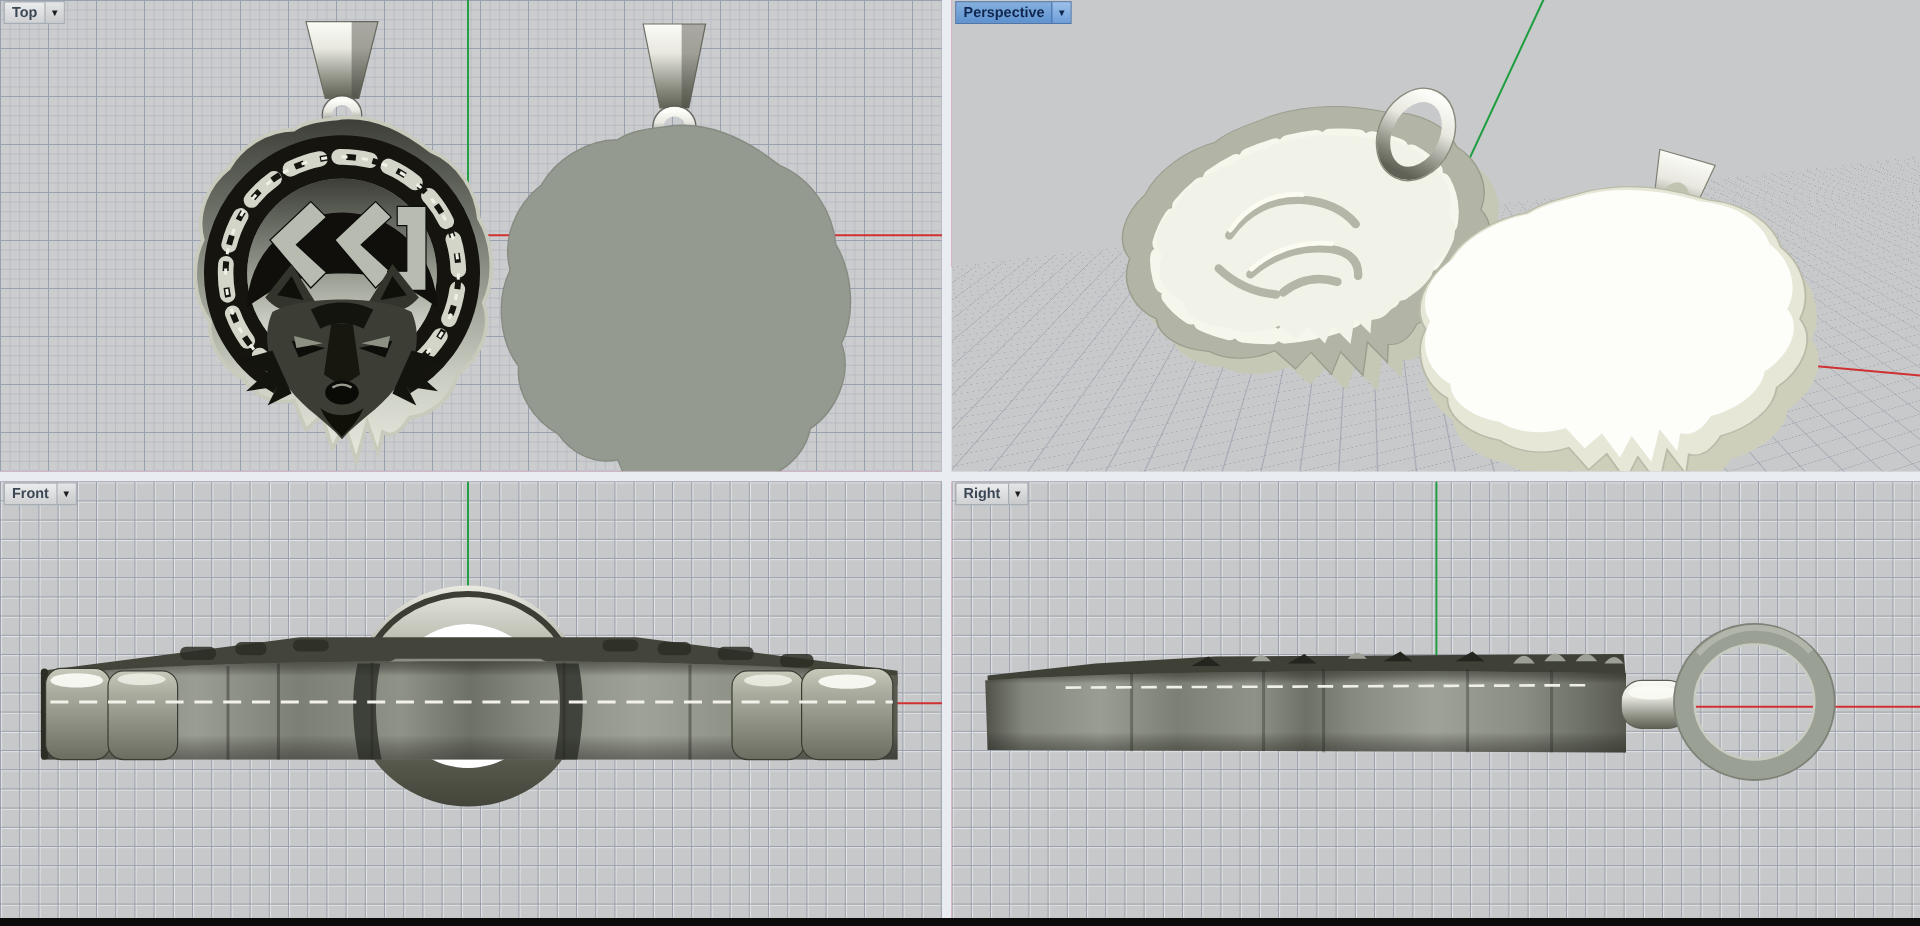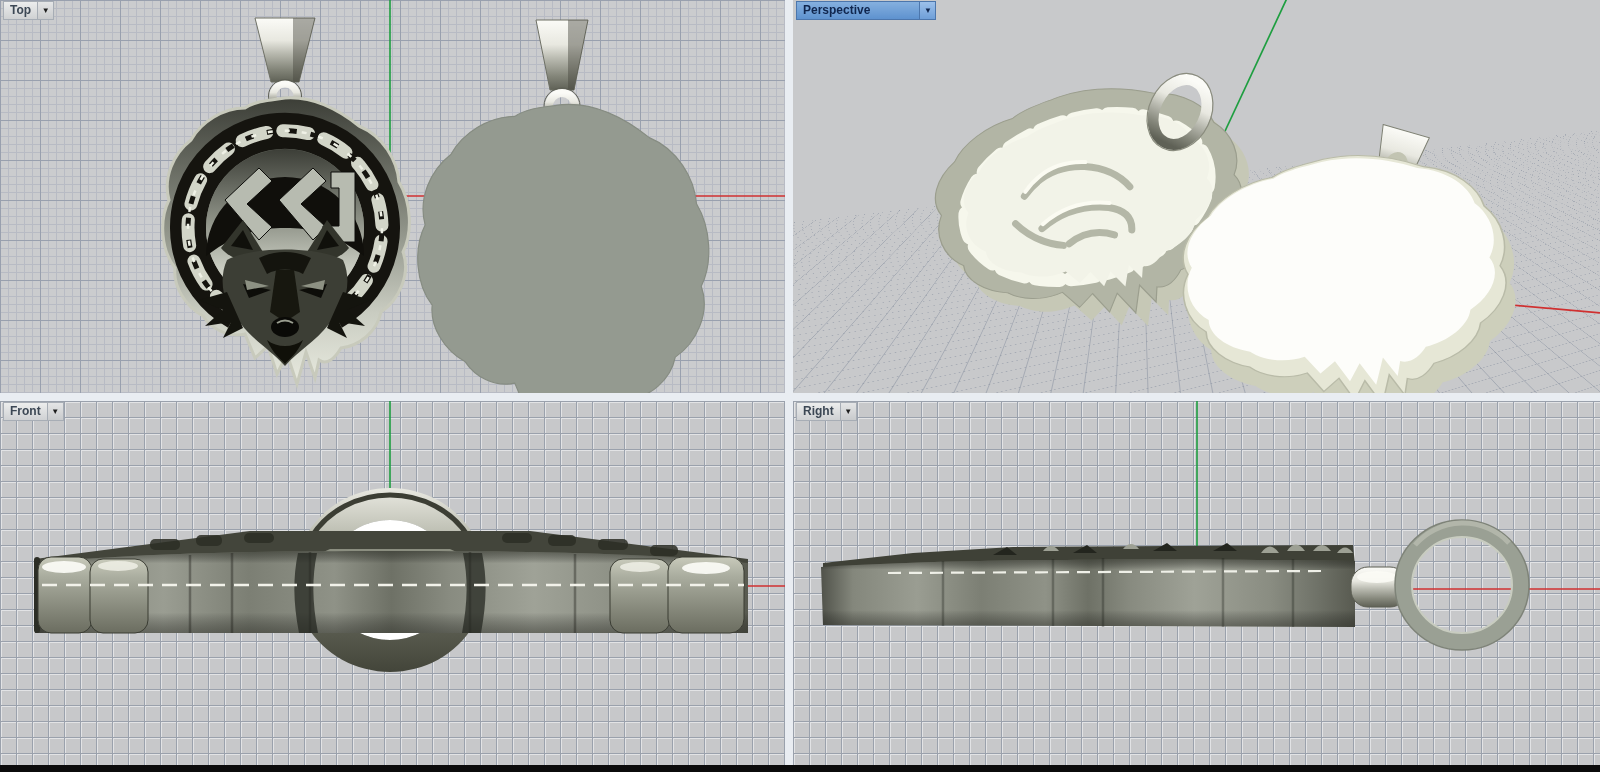--- a/index.html
+++ b/index.html
@@ -45,21 +45,21 @@
   #div-v{left:785px;top:0;width:8px;height:765px;}
   #div-h{left:0;top:393px;width:1600px;height:8px;}
   #bottom-bar{position:absolute;left:0;top:765px;width:1600px;height:7px;background:#0b0b0b;}
 
   .vp-tab{position:absolute;top:1px;left:3px;display:flex;align-items:stretch;height:17px;
     border:1px solid #a7adb5;background:linear-gradient(#eceded,#cfd1d3);z-index:10;
     font-weight:bold;font-size:12px;color:#3c4754;cursor:pointer;}
   .vp-tab .lbl{padding:1px 6px 0 6px;line-height:15px;}
   .vp-tab .arrow{width:15px;border-left:1px solid #a7adb5;display:flex;align-items:center;
     justify-content:center;font-size:8px;color:#1d1d1d;background:linear-gradient(#e4e5e6,#c8cacc);}
-  .vp-tab.active{border-color:#4c76ac;background:linear-gradient(#85b0df,#5e92cf);color:#10264e;gap:43px;}
+  .vp-tab.active{border-color:#4c76ac;background:linear-gradient(#85b0df,#5e92cf);color:#10264e;}
   .vp-tab.active .arrow{background:linear-gradient(#9cc0ea,#6f9fd8);border-left-color:#4c76ac;color:#10264e;}
 
   svg{position:absolute;left:0;top:0;display:block;}
 </style>
 </head>
 <body>
 
 <div id="screen">
 
   <svg width="0" height="0" style="position:absolute">

